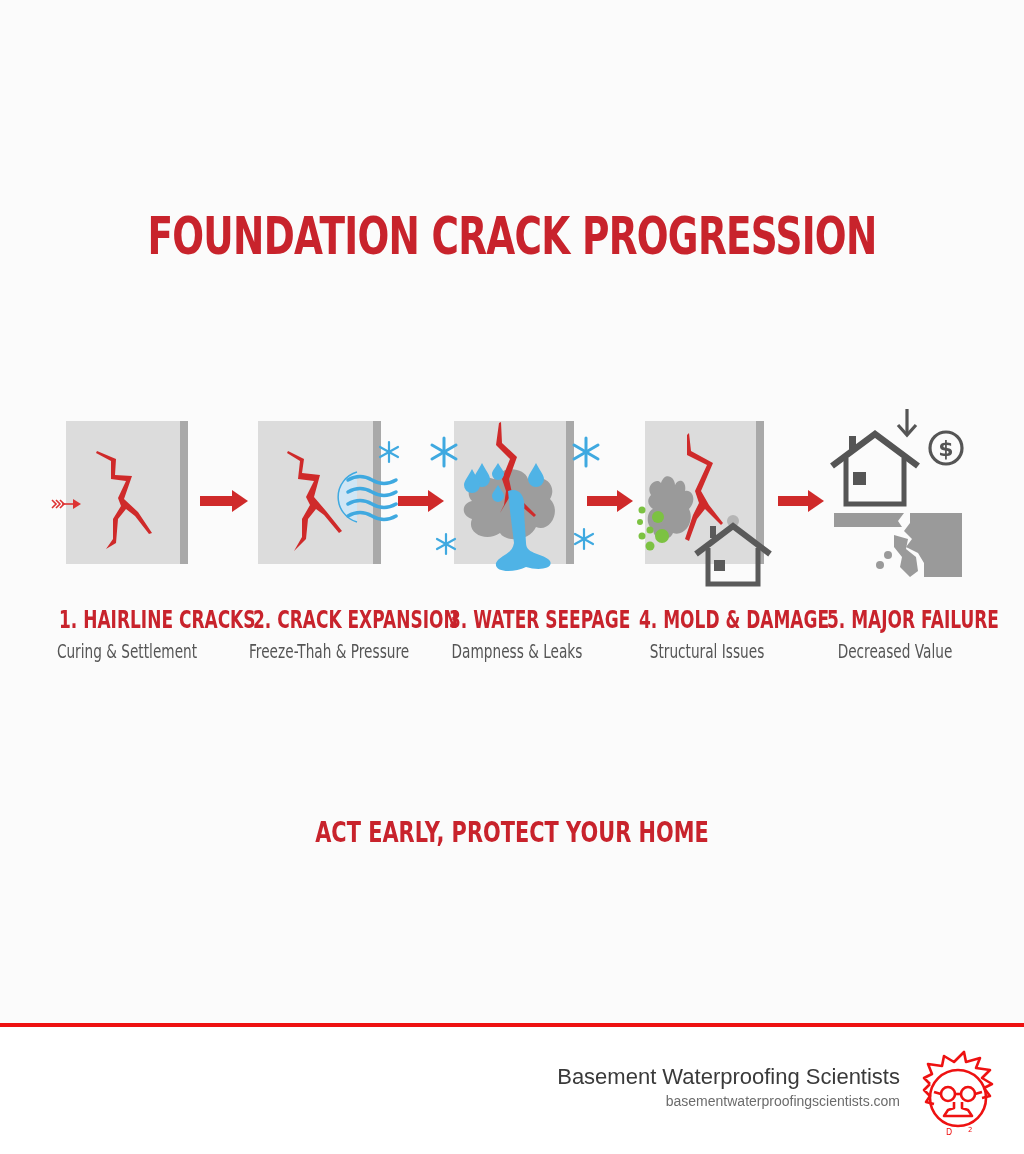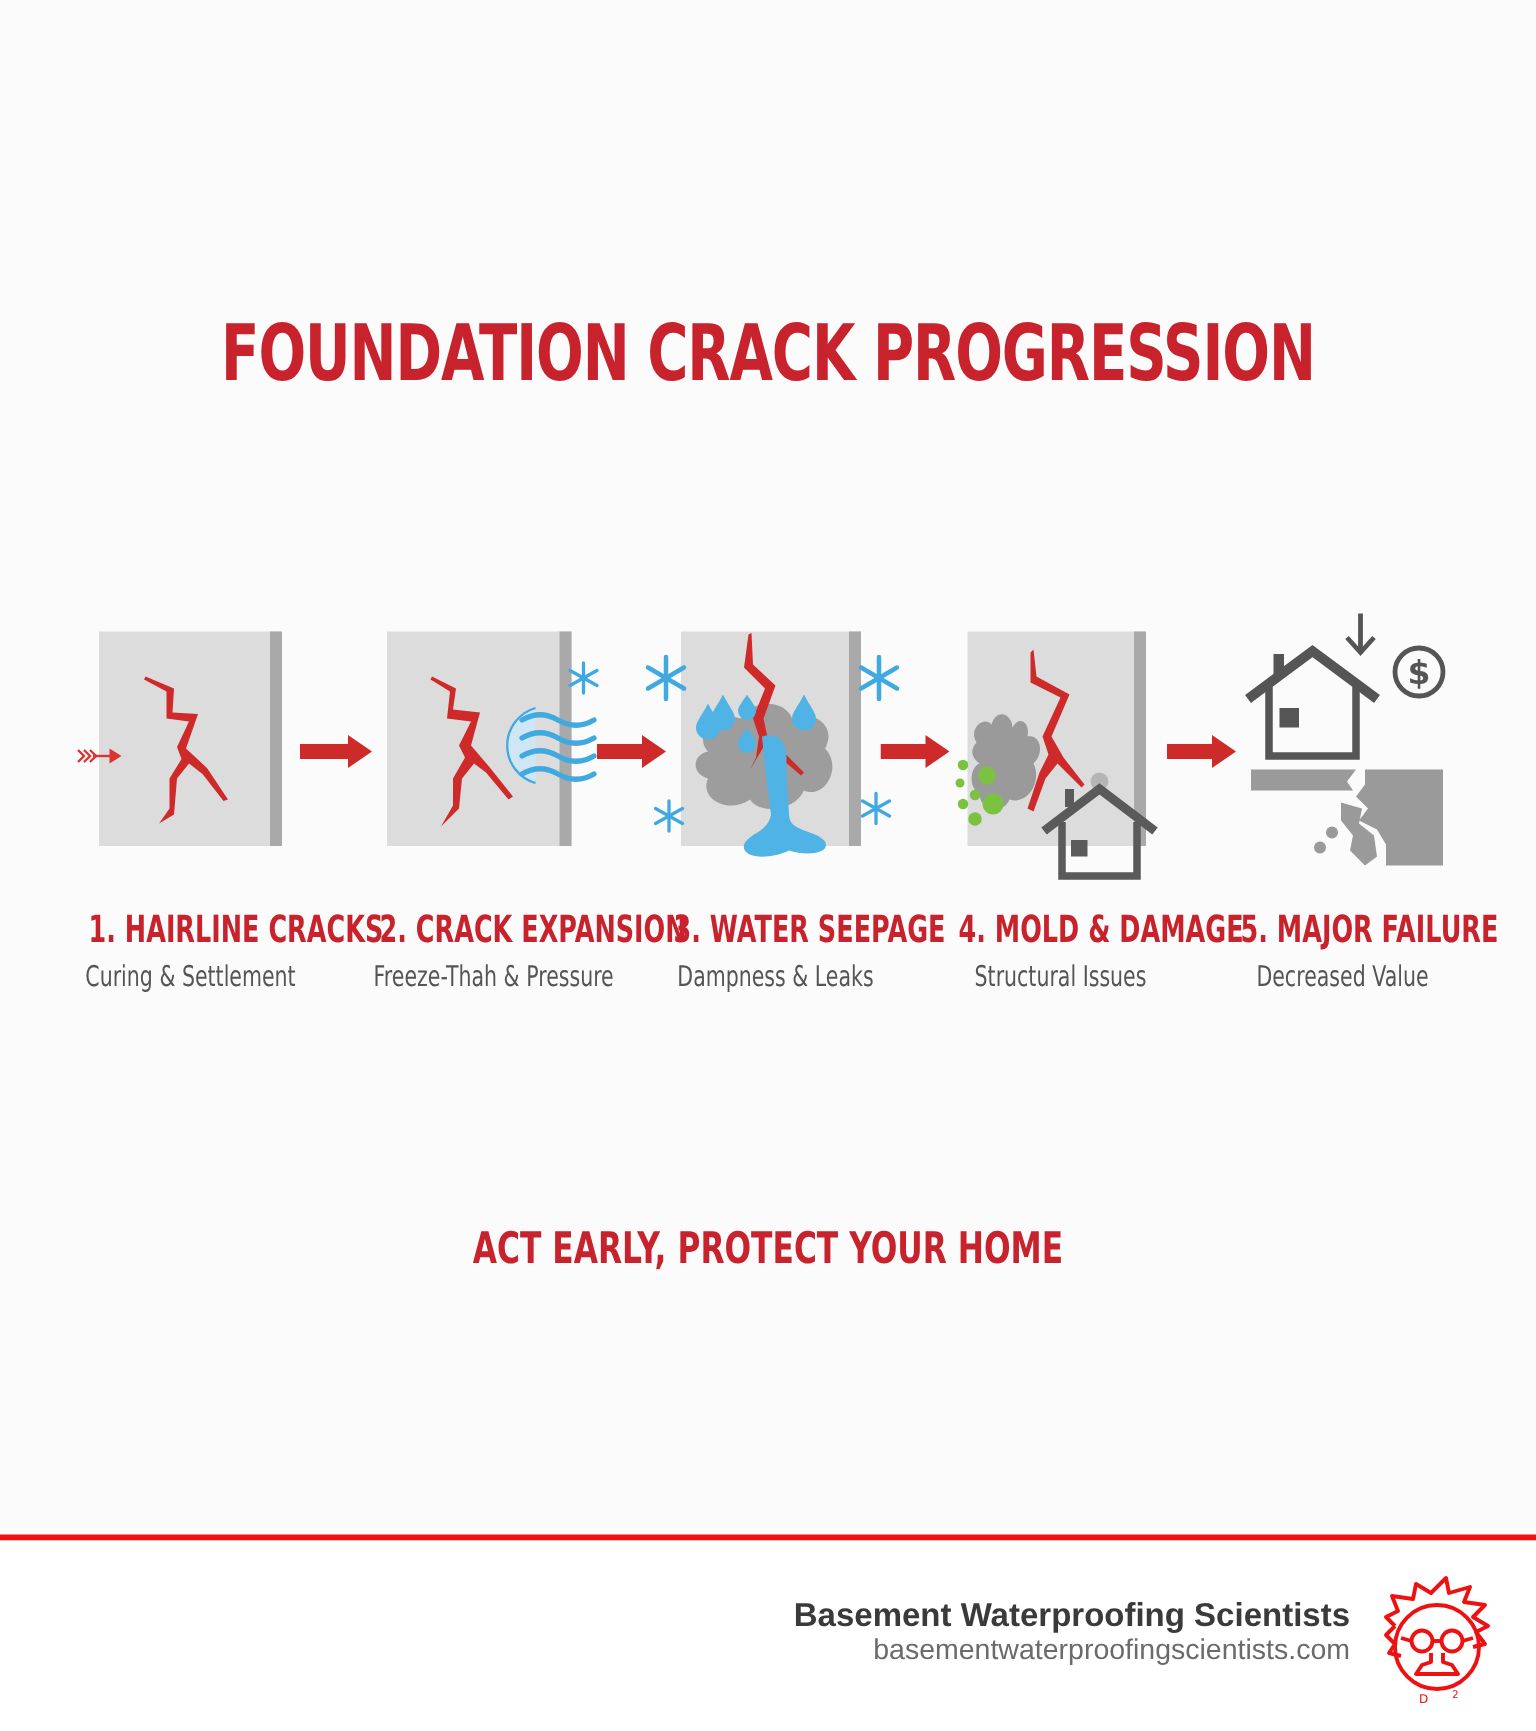--- a/index.html
+++ b/index.html
@@ -46,27 +46,27 @@
     transform:scaleX(0.72); transform-origin:center;
   }
   .footer-line {
     position:absolute; left:0; top:1023px; width:1024px; height:4px; background:#ee1111;
   }
   .footer-bg {
     position:absolute; left:0; top:1027px; width:1024px; height:127px; background:#ffffff;
   }
   .brand-name {
     position:absolute; right:124px; top:1063px;
-    font-family:"Liberation Sans", sans-serif; font-weight:bold;
+    font-family:"Liberation Sans", sans-serif; font-weight:normal;
     font-size:22px; color:#3a3a3a; white-space:nowrap; line-height:28px;
   }
   .brand-url {
     position:absolute; right:124px; top:1089px;
     font-family:"Liberation Sans", sans-serif;
-    font-size:19px; color:#6b6b6b; white-space:nowrap; line-height:24px;
+    font-size:14px; color:#6b6b6b; white-space:nowrap; line-height:24px;
   }
   .logo { position:absolute; left:920px; top:1050px; width:76px; height:86px; }
 </style>
 </head>
 <body>
 
 <div>
 
   <div class="title">FOUNDATION CRACK PROGRESSION</div>
 

